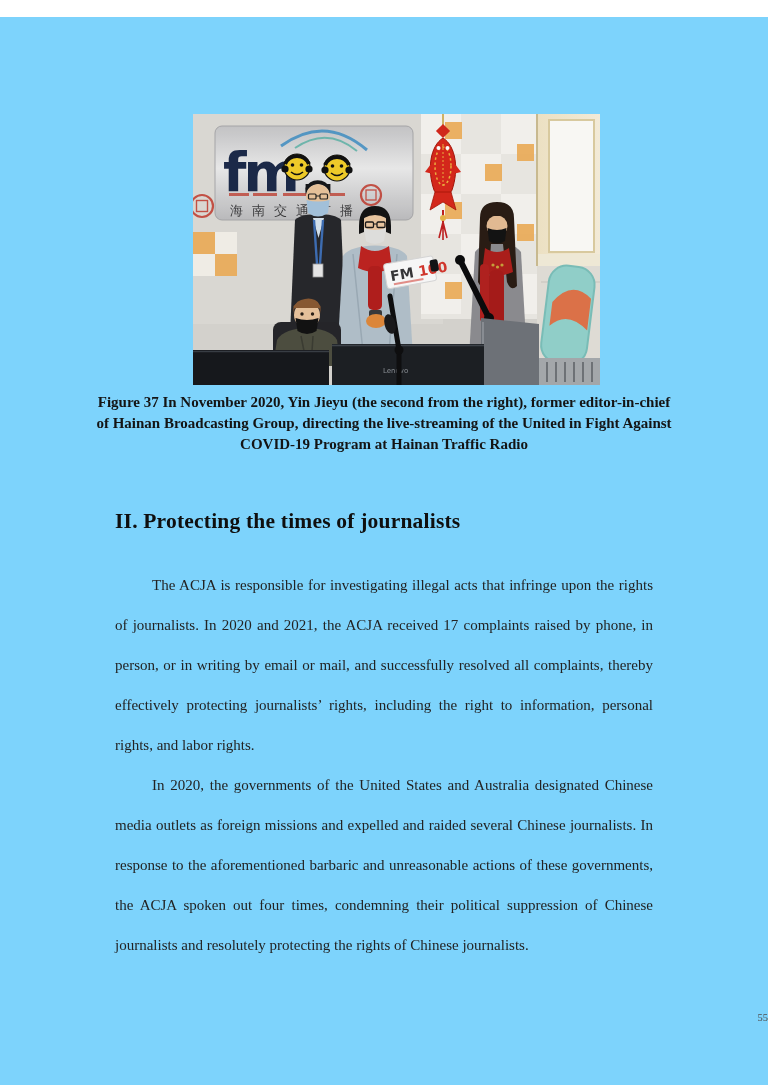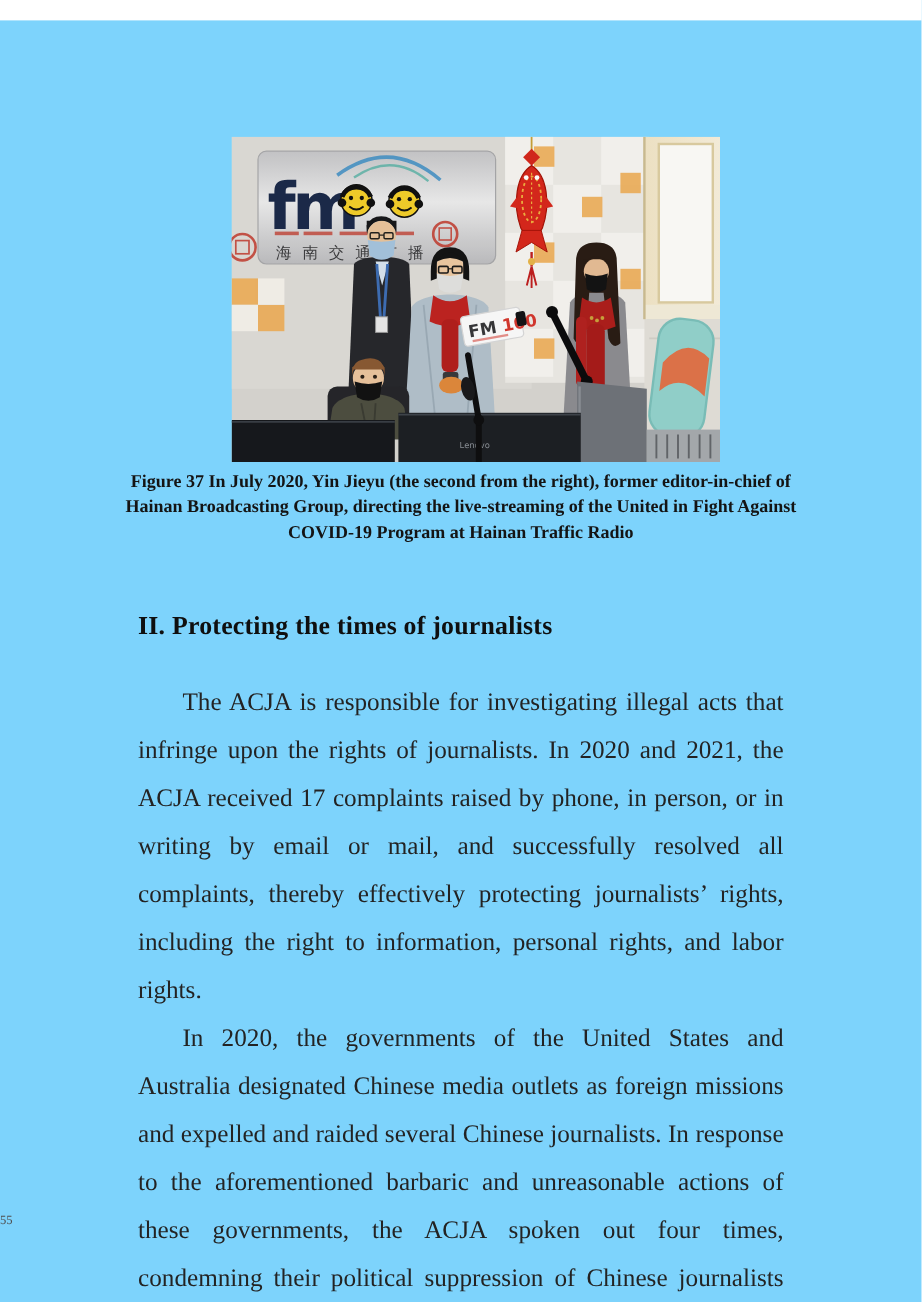--- a/index.html
+++ b/index.html
@@ -15,26 +15,26 @@
     position:absolute; top:375px; left:50%; transform:translateX(-50%);
     width:584px; margin:0; text-align:center; font-weight:bold;
     font-size:15px; line-height:21px; color:#141414;
   }
   .heading {
     position:absolute; top:492px; left:115px; margin:0;
     font-size:21.5px; font-weight:bold; color:#0f0f0f; letter-spacing:0.2px;
   }
   .bodytext { position:absolute; top:548px; left:115px; width:538px; }
   .bodytext p {
-    margin:0; font-size:21px; line-height:40px; text-align:justify;
+    margin:0; font-size:15px; line-height:40px; text-align:justify;
     text-indent:37px; color:#232323;
   }
   .pagenum {
     position:absolute; top:995px; left:0; width:100%;
-    text-align:left; font-size:10.5px; color:#4f4f4f;
+    text-align:right; font-size:10.5px; color:#4f4f4f;
   }
   .sans { font-family:"DejaVu Sans","Liberation Sans",sans-serif; }
 </style>
 </head>
 <body>
 
 <div class="page">
 
   <figure style="margin:0;">
     <div class="photo">
@@ -250,21 +250,21 @@
             <tspan fill="#d5382e">100</tspan>
           </text>
           <rect x="199" y="166.5" width="30" height="2" fill="#d5382e" opacity="0.55"></rect>
           <rect x="238" y="150" width="8" height="12" rx="2" fill="#141416"></rect>
         </g>
 
         <rect x="0" y="0" width="407" height="271" fill="#000" opacity="0.02"></rect>
       </svg>
     </div>
 
-    <figcaption class="caption">Figure 37 In July 2020, Yin Jieyu (the second from the right), former editor-in-chief of Hainan Broadcasting Group, directing the live-streaming of the United in Fight Against COVID-19 Program at Hainan Traffic Radio</figcaption>
+    <figcaption class="caption">Figure 37 In November 2020, Yin Jieyu (the second from the right), former editor-in-chief of Hainan Broadcasting Group, directing the live-streaming of the United in Fight Against COVID-19 Program at Hainan Traffic Radio</figcaption>
   </figure>
 
   <h2 class="heading">II. Protecting the times of journalists</h2>
 
   <div class="bodytext">
     <p>The ACJA is responsible for investigating illegal acts that infringe upon the rights of journalists. In 2020 and 2021, the ACJA received 17 complaints raised by phone, in person, or in writing by email or mail, and successfully resolved all complaints, thereby effectively protecting journalists’ rights, including the right to information, personal rights, and labor rights.</p>
     <p>In 2020, the governments of the United States and Australia designated Chinese media outlets as foreign missions and expelled and raided several Chinese journalists. In response to the aforementioned barbaric and unreasonable actions of these governments, the ACJA spoken out four times, condemning their political suppression of Chinese journalists and resolutely protecting the rights of Chinese journalists.</p>
   </div>
 
   <div class="pagenum">55</div>

